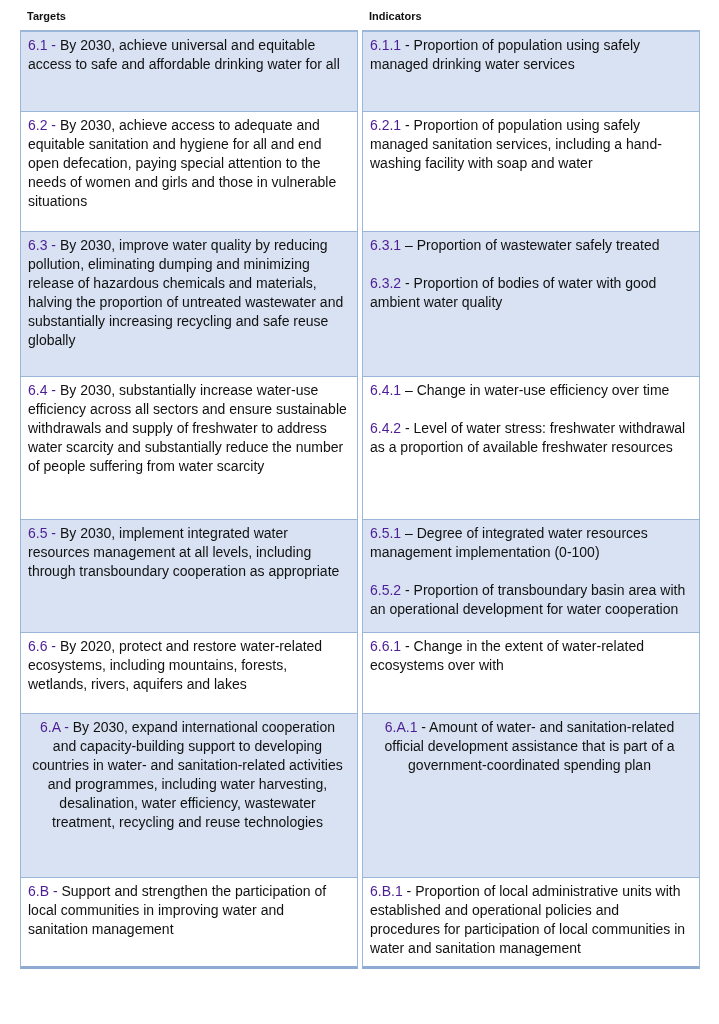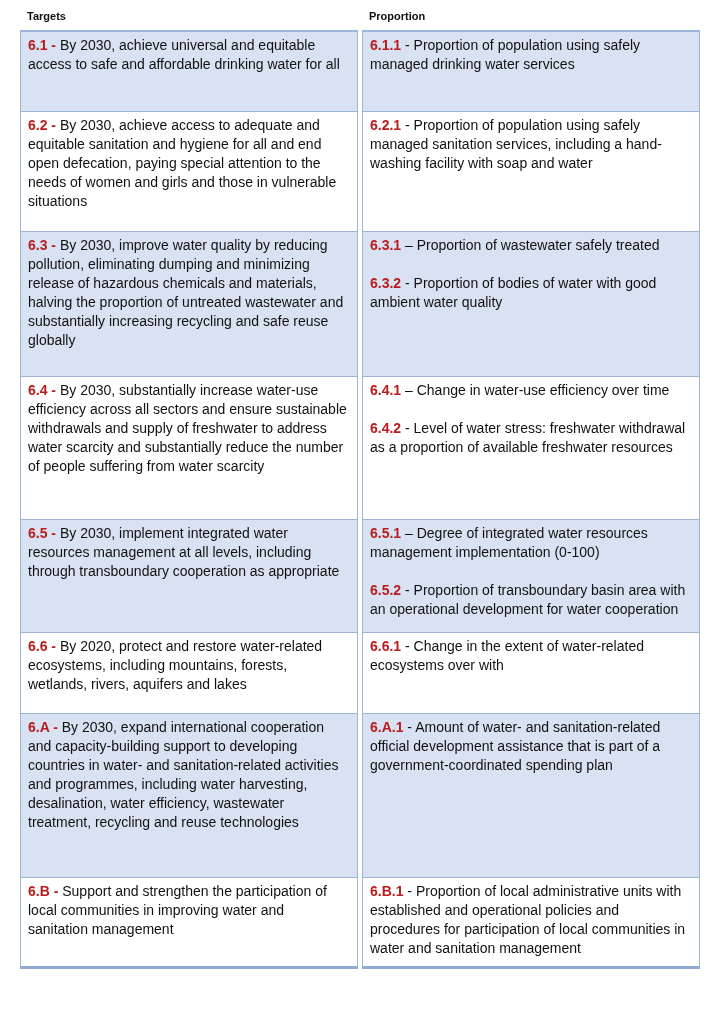--- a/index.html
+++ b/index.html
@@ -52,47 +52,47 @@
     border-right: 1px solid #9cb6da;
     border-bottom: 1px solid #9cb6da;
     background: #ffffff;
   }
   tr.first td.cell { border-top: 2px solid #9cb6da; }
   tr.last  td.cell { border-bottom: 3px solid #8fabd3; }
   td.cell.shaded { background: #d9e2f2; }
 
   .para { margin: 0; }
   .para.gap { margin-top: 19px; }
-  .para b { font-weight: bold; color: #b91c1c; }
+  .para b { font-weight: normal; color: #4c1d95; }
 
   
   table.sdg tr:nth-child(1) { height: 26px; }
   table.sdg tr:nth-child(2) { height: 82px; }
   table.sdg tr:nth-child(3) { height: 120px; }
   table.sdg tr:nth-child(4) { height: 145px; }
   table.sdg tr:nth-child(5) { height: 143px; }
   table.sdg tr:nth-child(6) { height: 113px; margin-left: 10px; }
   table.sdg tr:nth-child(7) { height: 81px; }
-  table.sdg tr:nth-child(8) { height: 164px; }
+  table.sdg tr:nth-child(8) { height: 164px; text-align: center; }
   table.sdg tr:nth-child(9) { height: 89px; }
 </style>
 </head>
 <body>
 
 <div class="page">
   <table class="sdg">
     <colgroup>
         <col>
         <col>
       </colgroup>
 
     <tbody>
         <tr class="hdr">
       <td>Targets</td>
-      <td>Proportion</td>
+      <td>Indicators</td>
     </tr>
 
     <tr class="first">
       <td class="cell shaded">
         <p class="para"><b>6.1 -</b> <span>By 2030, achieve universal and equitable access to safe and affordable drinking water for all</span></p>
       </td>
       <td class="cell shaded">
         <p class="para"><b>6.1.1</b> <span>- Proportion of population using safely managed drinking water services</span></p>
       </td>
     </tr>

